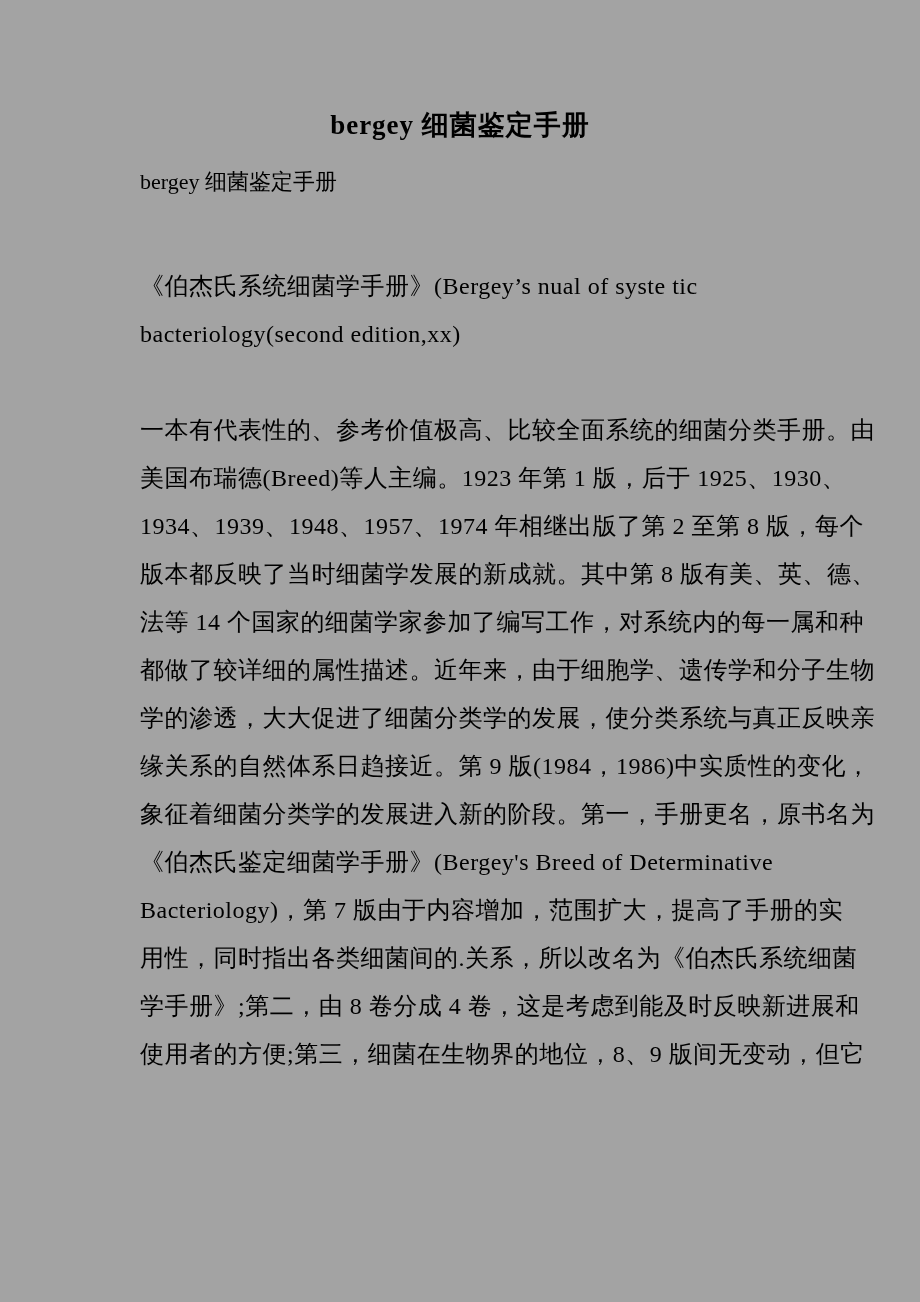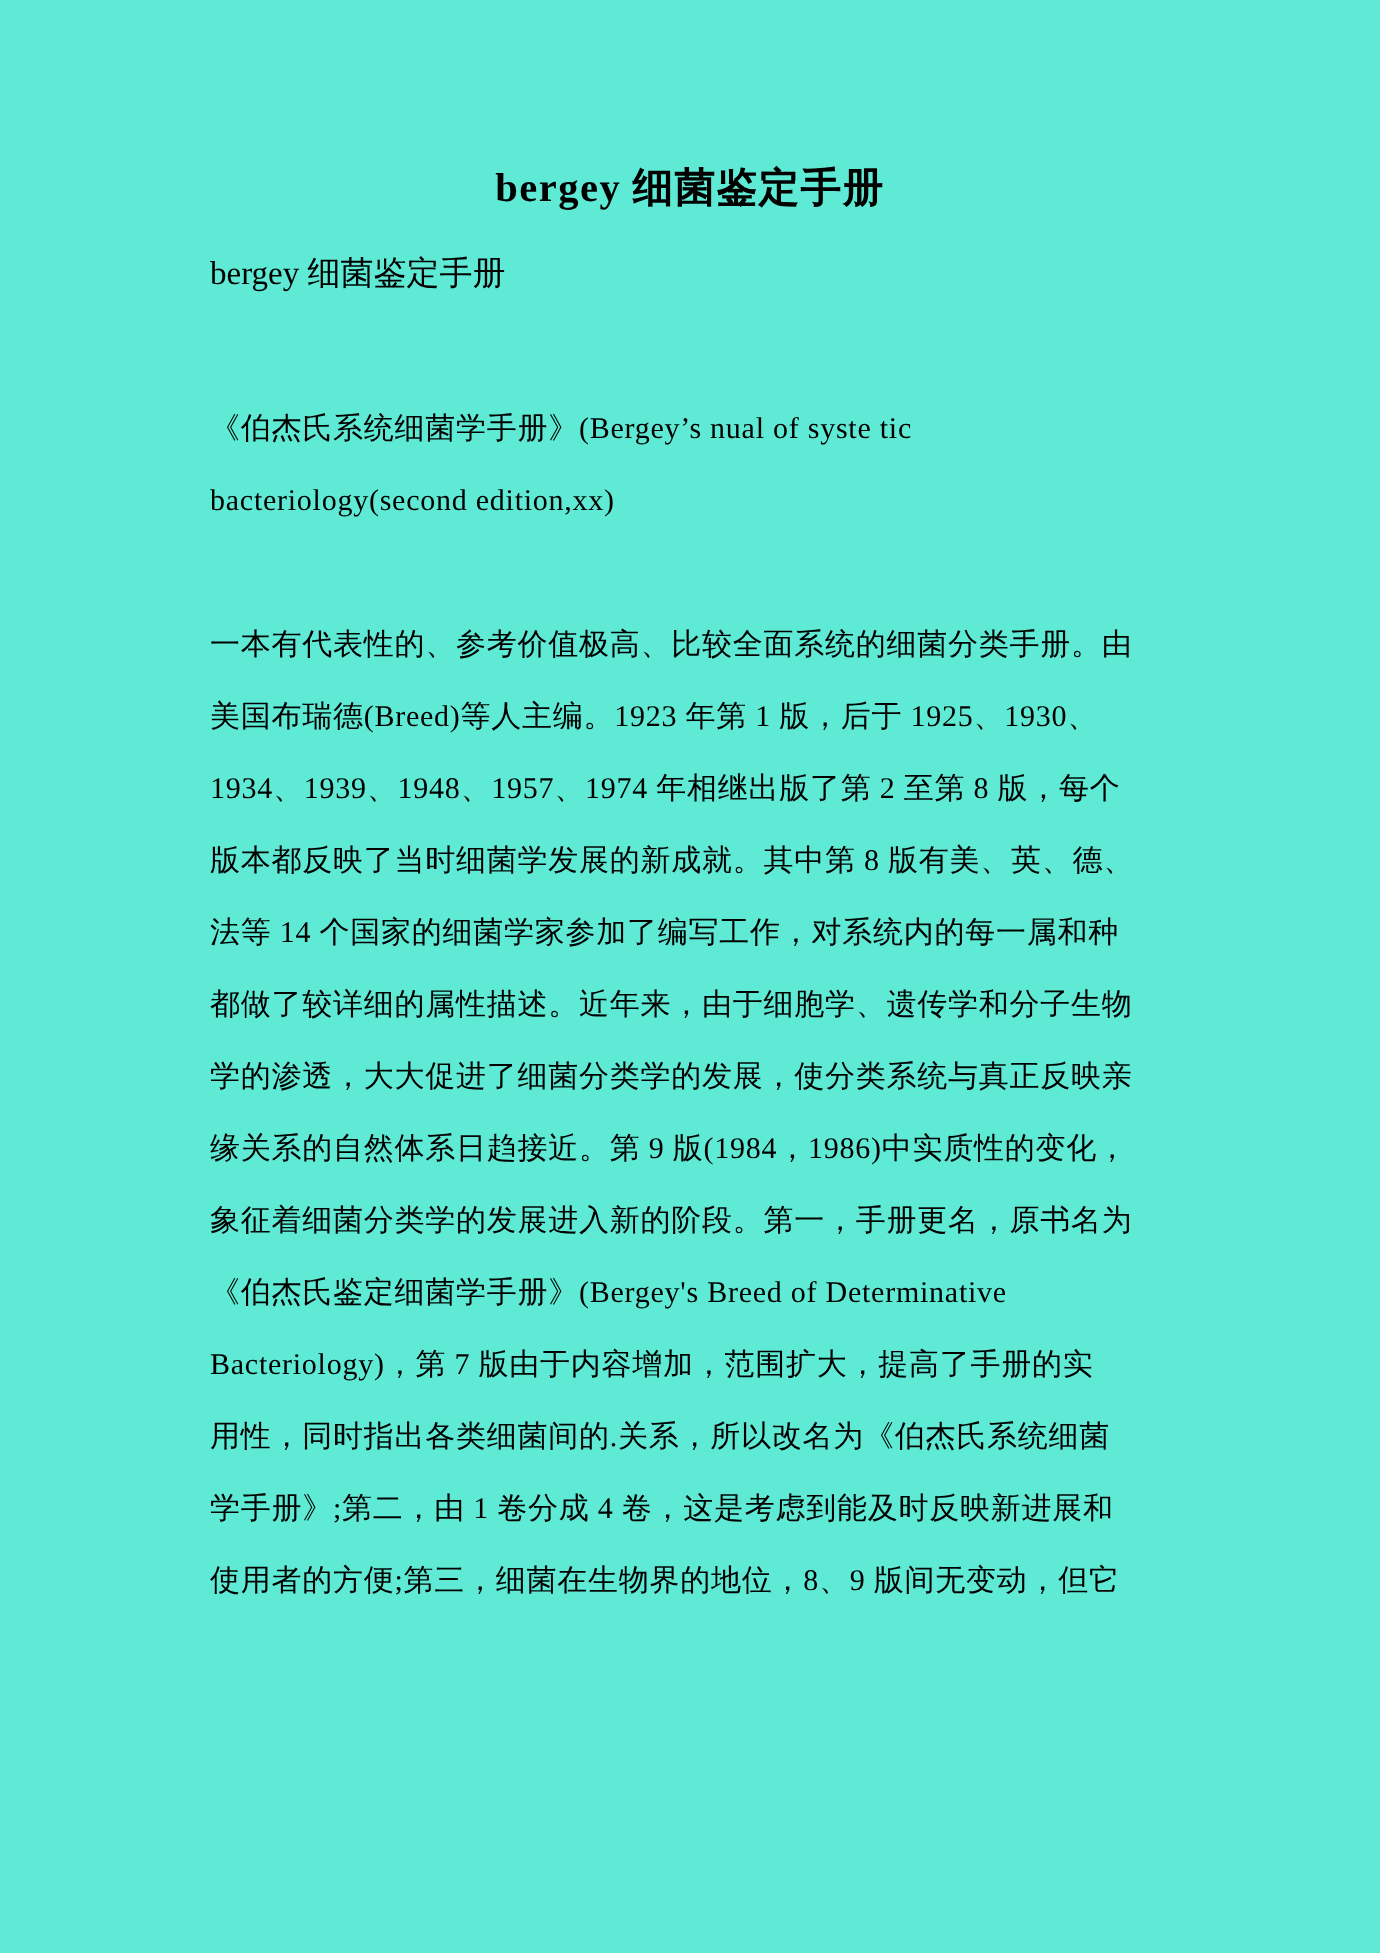--- a/index.html
+++ b/index.html
@@ -11,21 +11,21 @@
     width: 920px;
     height: 1302px;
     position: relative;
     font-family: "Liberation Serif", "DejaVu Serif", serif;
     color: #000000;
     overflow: hidden;
   }
   .doc {
     position: absolute;
     inset: 0;
-    background: #5eead4;
+    background: #a3a3a3;
   }
   .title {
     position: absolute;
     top: 104px;
     left: 0;
     width: 920px;
     text-align: center;
     font-size: 27px;
     line-height: 42px;
     font-weight: 700;
@@ -39,21 +39,21 @@
     right: 128px;
     font-size: 22px;
     line-height: 48px;
     white-space: nowrap;
   }
   .flow {
     position: absolute;
     top: 262px;
     left: 140px;
     right: 128px;
-    font-size: 20px;
+    font-size: 24px;
   }
   .line {
     min-height: 48px;
     line-height: 48px;
     white-space: nowrap;
     letter-spacing: 0.5px;
   }
 </style>
 </head>
 <body>
@@ -73,17 +73,17 @@
     <div class="line">1934、1939、1948、1957、1974 年相继出版了第 2 至第 8 版，每个</div>
     <div class="line">版本都反映了当时细菌学发展的新成就。其中第 8 版有美、英、德、</div>
     <div class="line">法等 14 个国家的细菌学家参加了编写工作，对系统内的每一属和种</div>
     <div class="line">都做了较详细的属性描述。近年来，由于细胞学、遗传学和分子生物</div>
     <div class="line">学的渗透，大大促进了细菌分类学的发展，使分类系统与真正反映亲</div>
     <div class="line">缘关系的自然体系日趋接近。第 9 版(1984，1986)中实质性的变化，</div>
     <div class="line">象征着细菌分类学的发展进入新的阶段。第一，手册更名，原书名为</div>
     <div class="line">《伯杰氏鉴定细菌学手册》(Bergey's Breed of Determinative</div>
     <div class="line">Bacteriology)，第 7 版由于内容增加，范围扩大，提高了手册的实</div>
     <div class="line">用性，同时指出各类细菌间的.关系，所以改名为《伯杰氏系统细菌</div>
-    <div class="line">学手册》;第二，由 1 卷分成 4 卷，这是考虑到能及时反映新进展和</div>
+    <div class="line">学手册》;第二，由 8 卷分成 4 卷，这是考虑到能及时反映新进展和</div>
     <div class="line">使用者的方便;第三，细菌在生物界的地位，8、9 版间无变动，但它</div>
   </div>
 
 </div>
 
 </body></html>

